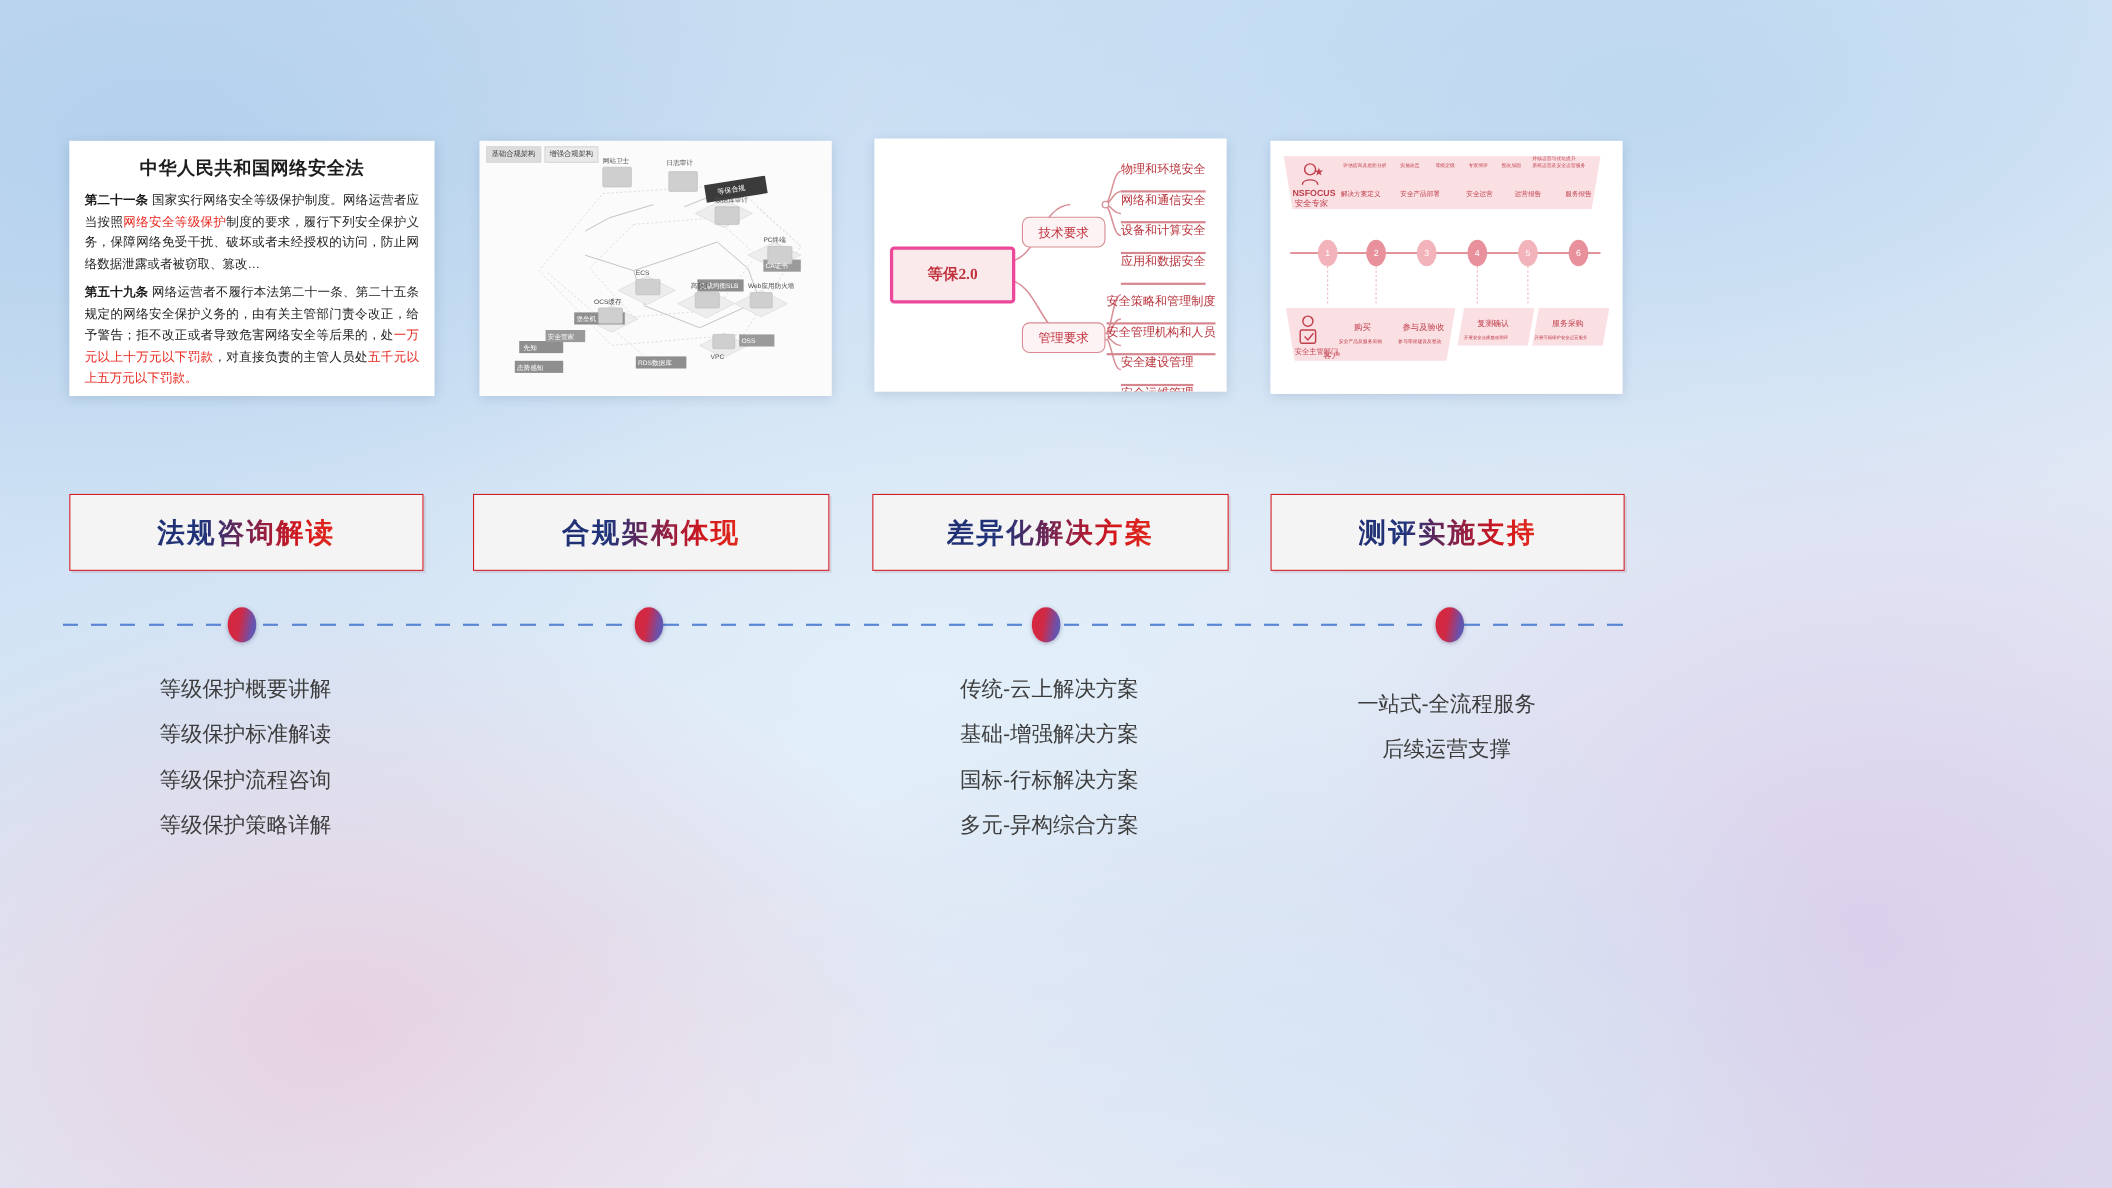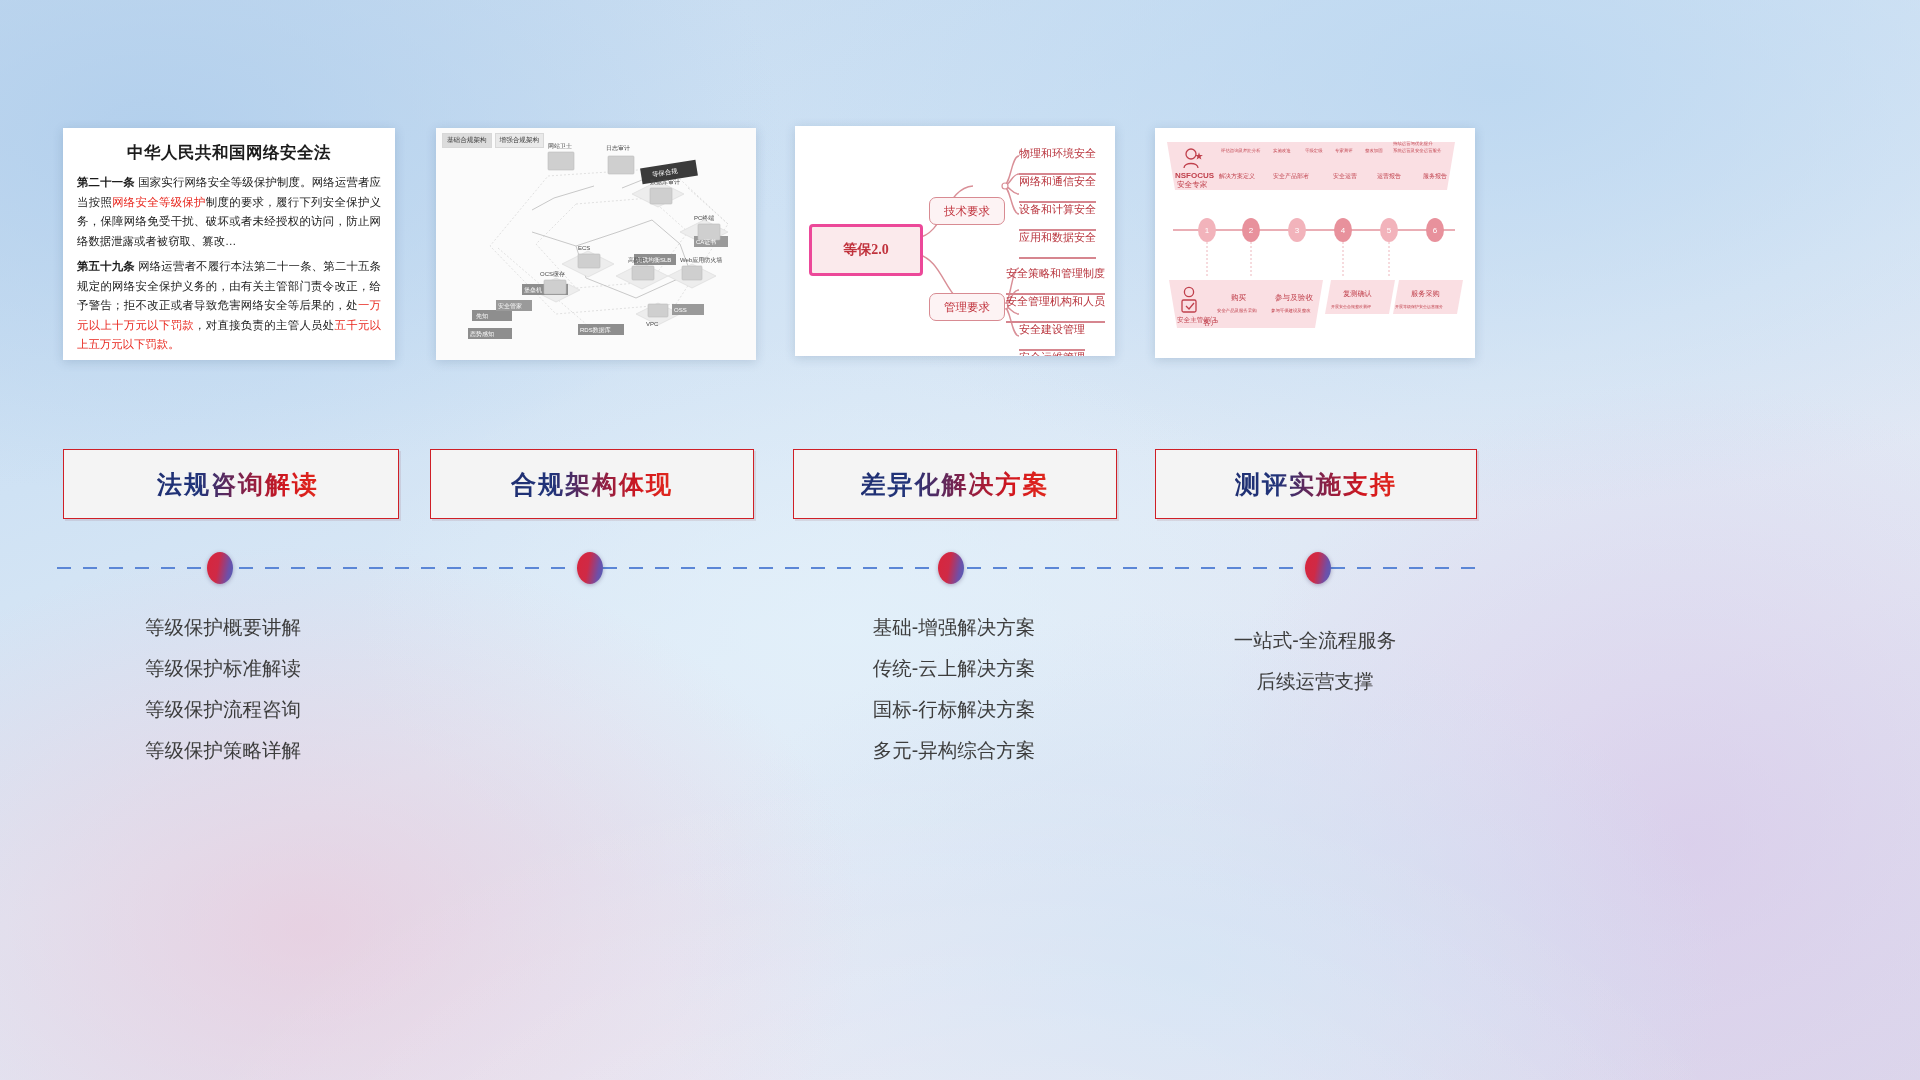--- a/index.html
+++ b/index.html
@@ -68,21 +68,21 @@
   .ptxt{font-family:"Liberation Sans",sans-serif;fill:#c0404c;}
 
   
   .titlebox{position:absolute;top:449px;height:68px;background:#f4f4f4;
      border:1.6px solid #cf1f26;box-shadow:2px 2px 0 rgba(120,20,25,.10);
      display:flex;align-items:center;justify-content:center;}
   .titlebox .t{font-size:25px;font-weight:bold;letter-spacing:2px;
      font-family:"Liberation Sans","DejaVu Sans",sans-serif;
      background:linear-gradient(90deg,#1f2f72 0%,#21347a 26%,#8a2046 56%,#d4161c 80%,#e02a1e 100%);
      -webkit-background-clip:text;background-clip:text;color:transparent;}
-  .tb1{left:63px;width:320px;padding-left:14px;}
+  .tb1{left:63px;width:320px;}
   .tb2{left:430px;width:322px;}
   .tb3{left:793px;width:322px;}
   .tb4{left:1155px;width:320px;}
 
   
   .tline{position:absolute;left:57px;top:567px;width:1425px;height:2px;
      background:repeating-linear-gradient(to right,#5b86d6 0 14px,rgba(0,0,0,0) 14px 26px);}
   .dot{position:absolute;top:552px;width:26px;height:32px;border-radius:50%;
      background:linear-gradient(100deg,#d8253c 0%,#cf2a46 42%,#6f4fa8 78%,#4f62b8 100%);
      box-shadow:0 1px 4px rgba(60,40,90,.35);}
@@ -349,22 +349,22 @@
   <div class="dot d3"></div>
   <div class="dot d4"></div>
 
   <div class="col col1">
     <div>等级保护概要讲解</div>
     <div>等级保护标准解读</div>
     <div>等级保护流程咨询</div>
     <div>等级保护策略详解</div>
   </div>
   <div class="col col3">
+    <div>传统-云上解决方案</div>
     <div>基础-增强解决方案</div>
-    <div>传统-云上解决方案</div>
     <div>国标-行标解决方案</div>
     <div>多元-异构综合方案</div>
   </div>
   <div class="col col4" style="top:620px;">
     <div>一站式-全流程服务</div>
     <div>后续运营支撑</div>
   </div>
 
 </div>
 

